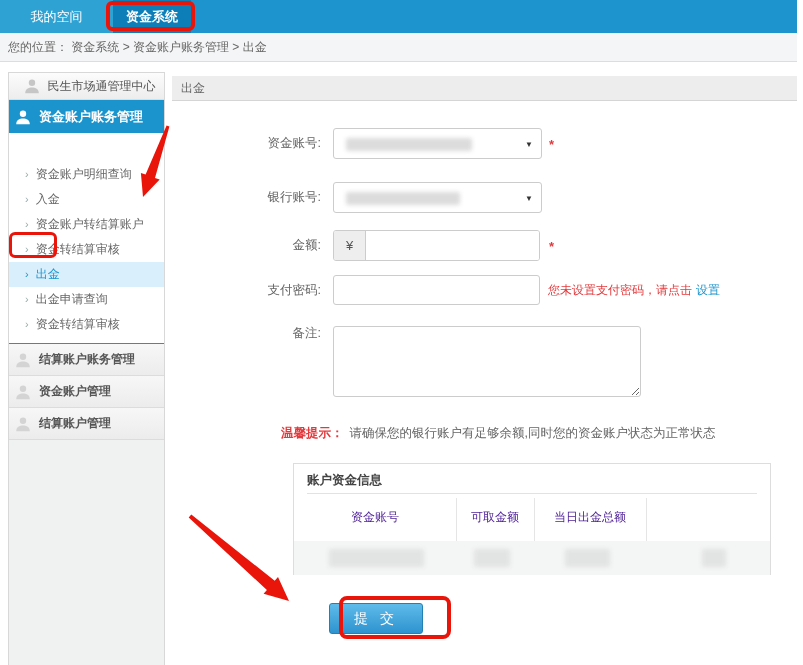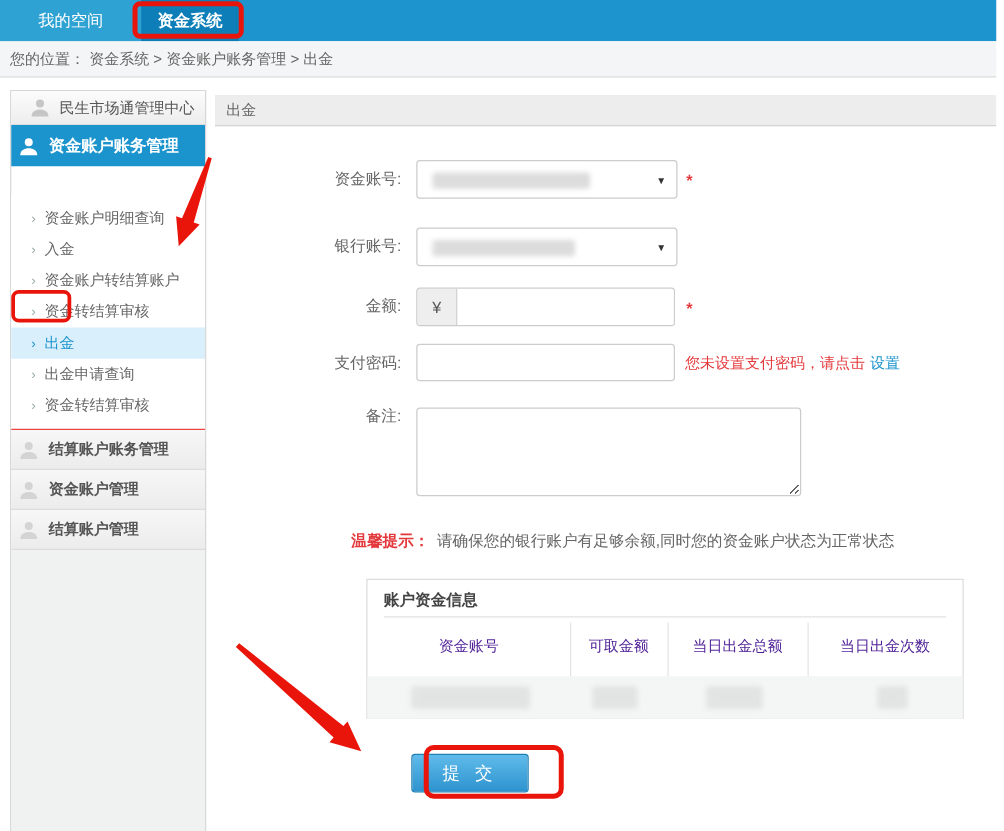--- a/index.html
+++ b/index.html
@@ -179,21 +179,20 @@
     <span class="np">温馨提示：</span><span class="nt">请确保您的银行账户有足够余额,同时您的资金账户状态为正常状态</span>
   </div>
 
   <div class="panel">
     <div class="panel-title">账户资金信息</div>
     <div class="panel-hr"></div>
     <div class="thead">
       <div class="th" style="left:0; width:162px">资金账号</div>
       <div class="th" style="left:162px; width:78px">可取金额</div>
       <div class="th" style="left:240px; width:112px">当日出金总额</div>
-      <div class="th" style="left:352px; width:124px">当日出金次数</div>
     </div>
     <div class="vline" style="left:162px"></div>
     <div class="vline" style="left:240px"></div>
     <div class="vline" style="left:352px"></div>
     <div class="trow">
       <div class="cell-blob" style="left:35px; width:95px"></div>
       <div class="cell-blob" style="left:180px; width:36px"></div>
       <div class="cell-blob" style="left:271px; width:45px"></div>
       <div class="cell-blob" style="left:408px; width:24px"></div>
     </div>

